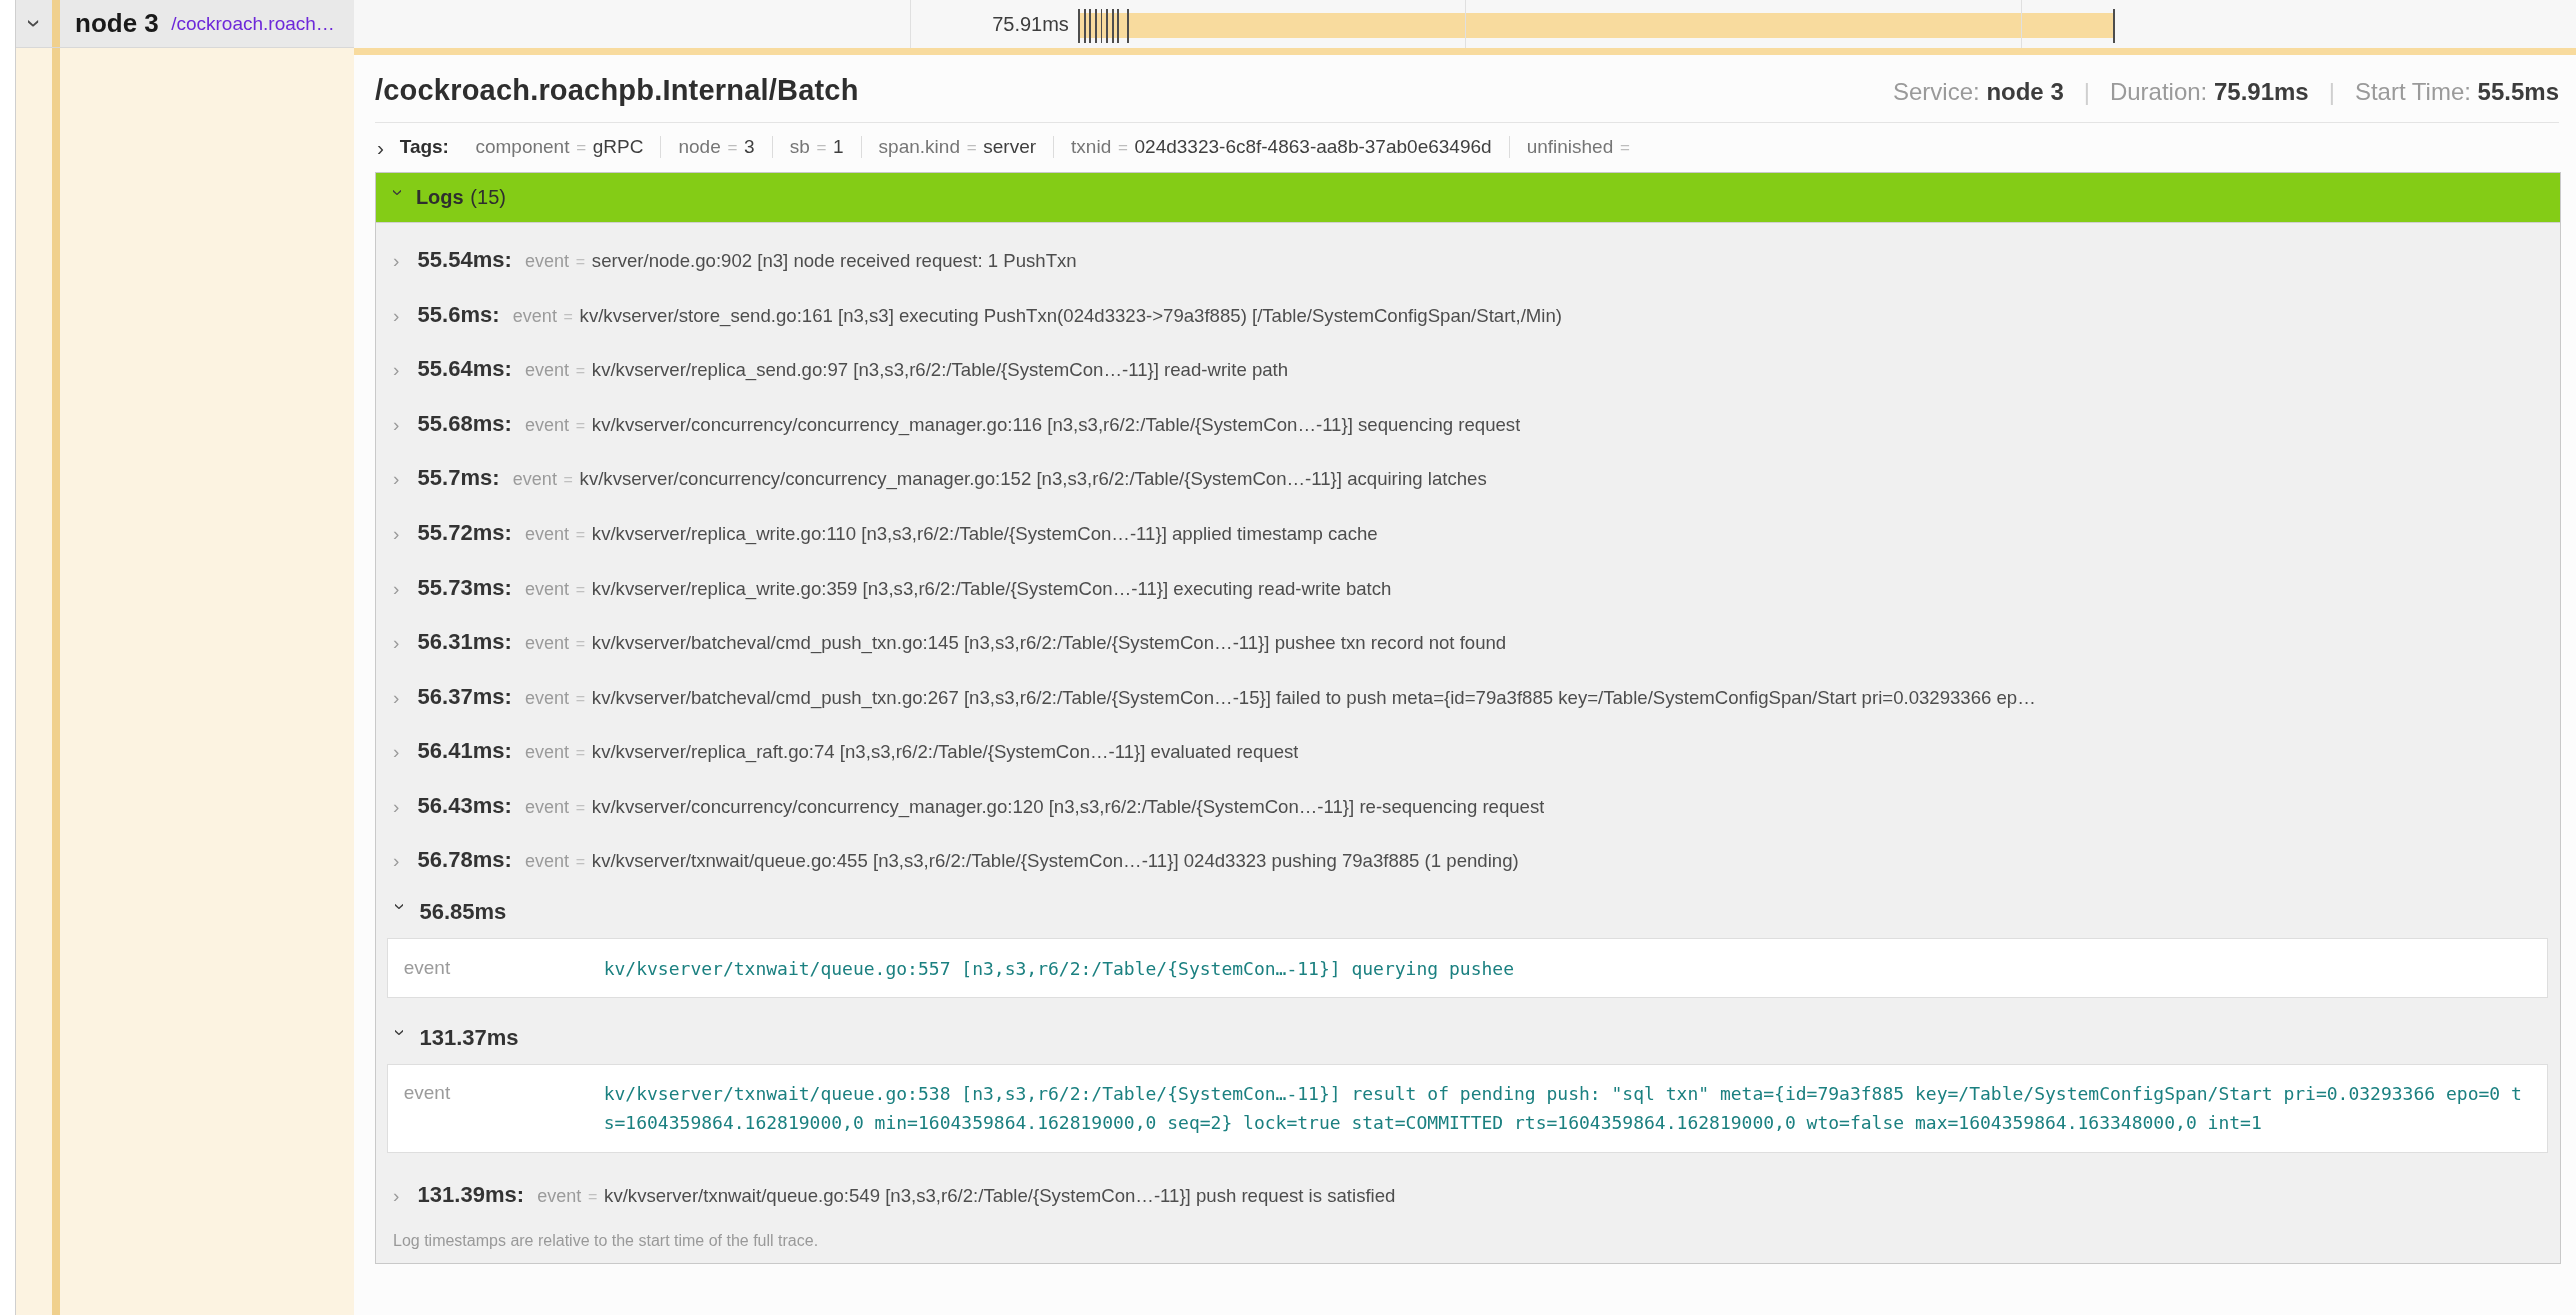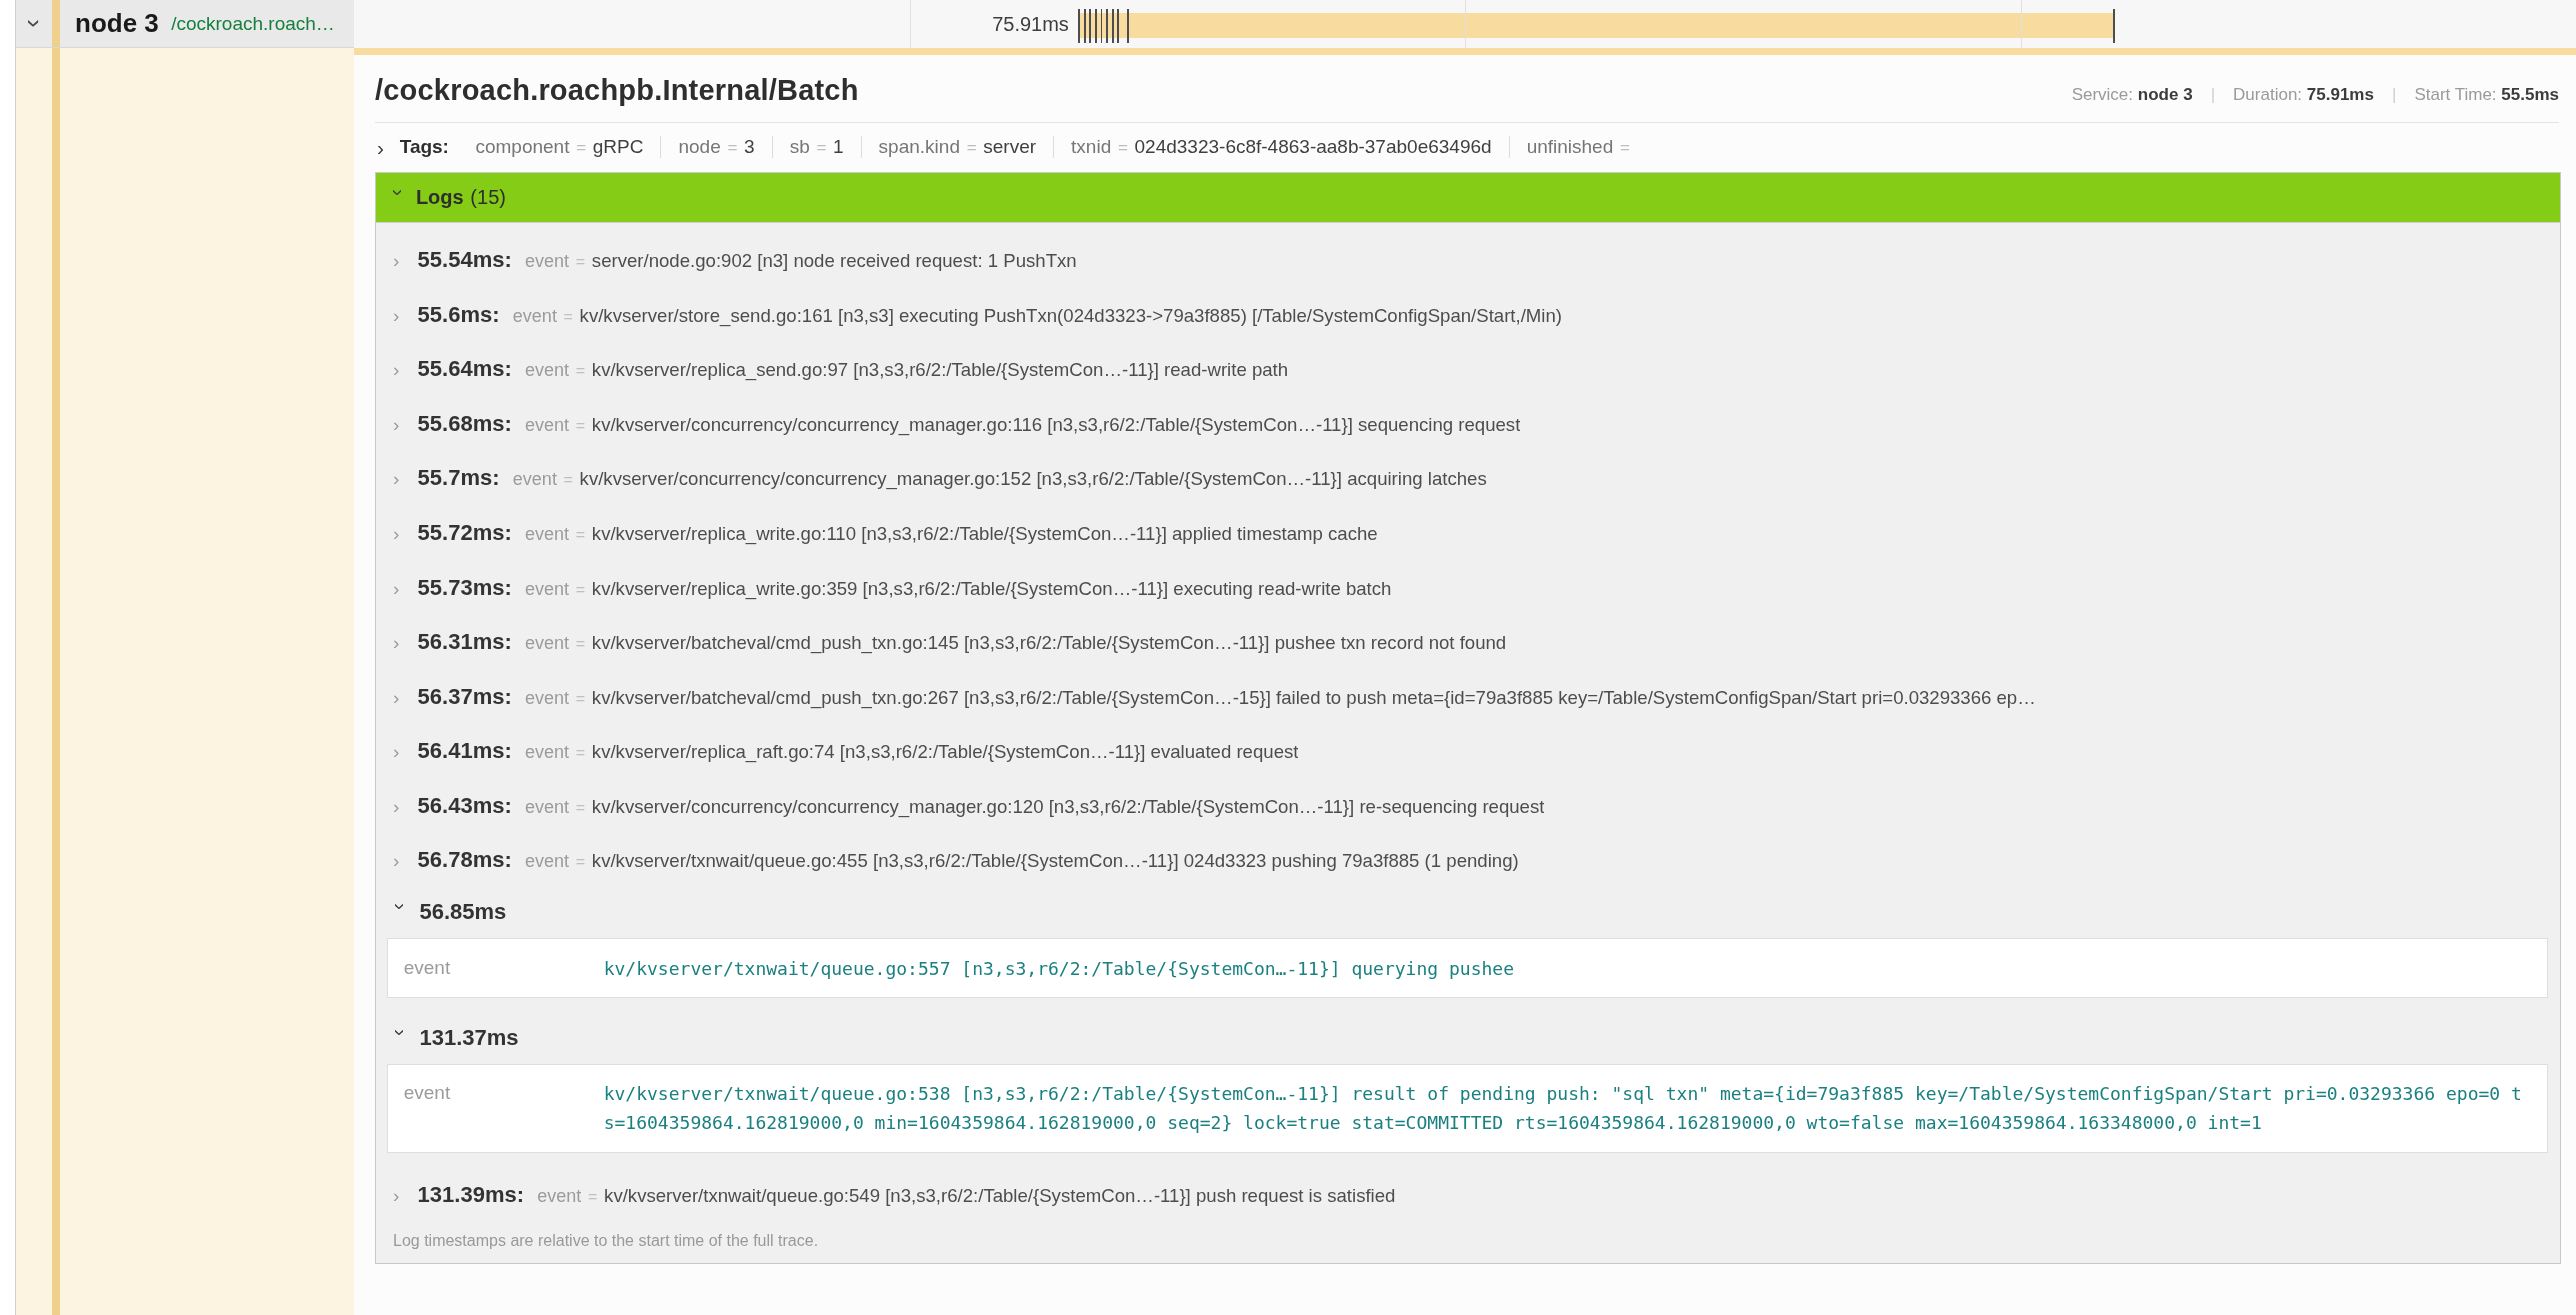--- a/index.html
+++ b/index.html
@@ -7,40 +7,40 @@
               font-family:"Liberation Sans", sans-serif; }
   .app { width:2576px; height:1316px; display:flex; flex-direction:column; }
 
   
   .span-row { height:48px; display:flex; flex:0 0 auto; background:#f7f7f7; }
   .left-strip { width:16px; background:#fff; border-right:1px solid #cfcfcf; flex:0 0 auto; }
   .name-col { width:338px; flex:0 0 auto; background:#e9e9e9; display:flex; align-items:center; position:relative; border-bottom:1px solid #d8d8d8; cursor:pointer; }
   .tree-chev { color:#4a4a4a; font-size:25px; width:36px; text-align:center; transform:rotate(90deg); line-height:1; }
   .indent-bar { position:absolute; left:36px; top:0; bottom:0; width:7.6px; background:#f0d08d; }
   .svc-name { font-weight:bold; font-size:26px; color:#1a1a1a; margin-left:23px; }
-  .op-name { font-size:19px; color:#15803d; margin-left:12.4px; white-space:nowrap; overflow:hidden; }
+  .op-name { font-size:19px; color:#6d28d9; margin-left:12.4px; white-space:nowrap; overflow:hidden; }
   .timeline { flex:1; position:relative; background:#f7f7f7; }
   .gridline { position:absolute; top:0; bottom:0; width:1px; background:#e0e0e0; }
   .dur-label { position:absolute; top:50%; transform:translate(-100%,-50%); font-size:20px; color:#3d3d3d; padding-right:9.5px; white-space:nowrap; }
   .span-bar { position:absolute; top:13.3px; height:25px; background:#f8db9e; cursor:pointer; }
   .log-tick { position:absolute; top:8.6px; height:34px; width:1.9px; background:#4d4d4d; }
 
   
   .body-row { flex:1; display:flex; min-height:0; }
   .left-strip2 { width:16px; background:#fff; border-right:1px solid #cfcfcf; flex:0 0 auto; }
   .cream-col { width:338px; flex:0 0 auto; background:#fcf3e1; position:relative; }
   .cream-col .indent-bar2 { position:absolute; left:36px; top:0; bottom:0; width:7.6px; background:#f0d08d; }
 
   .detail-panel { flex:1; background:#fcfcfc; display:flex; flex-direction:column; min-width:0; }
   .tan-strip { height:6.7px; background:#f8db9e; flex:0 0 auto; }
 
   .detail-head { padding:19px 17px 0 21px; }
   .head-line { display:flex; align-items:baseline; justify-content:space-between; padding-bottom:15.3px; border-bottom:1px solid #e4e4e4; }
   .span-title { font-size:29px; font-weight:600; color:#2e2e2e; letter-spacing:0.2px; }
-  .head-meta { font-size:17px; color:#9a9a9a; white-space:nowrap; }
+  .head-meta { font-size:24px; color:#9a9a9a; white-space:nowrap; }
   .head-meta b { color:#3c3c3c; }
   .meta-sep { color:#cfcfcf; margin:0 13.3px; }
 
   .tags-row { padding:13.3px 17px 11.4px 23px; display:flex; align-items:center; cursor:pointer; }
   .chev { color:#9b9b9b; font-size:21px; line-height:1; display:inline-block; width:17px; }
   .chev.dark { color:#3c3c3c; }
   .chev.down { transform:rotate(90deg); }
   .tags-label { font-weight:bold; font-size:19px; color:#2e2e2e; margin:0 9.5px 0 5.7px; }
   .tag-item { display:inline-flex; align-items:baseline; padding:0 17px; border-right:1px solid #dcdcdc; font-size:19px; }
   .tag-item:last-child { border-right:none; }

